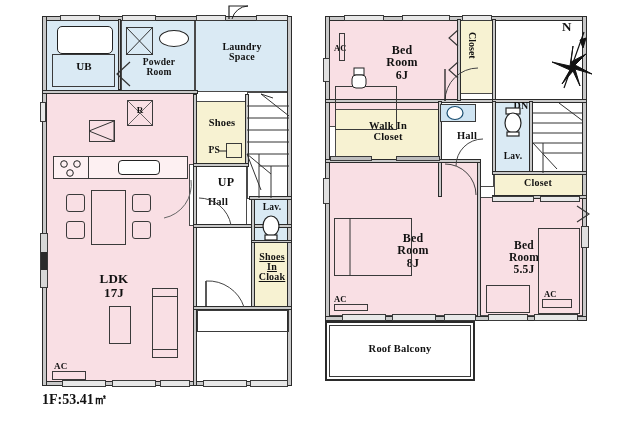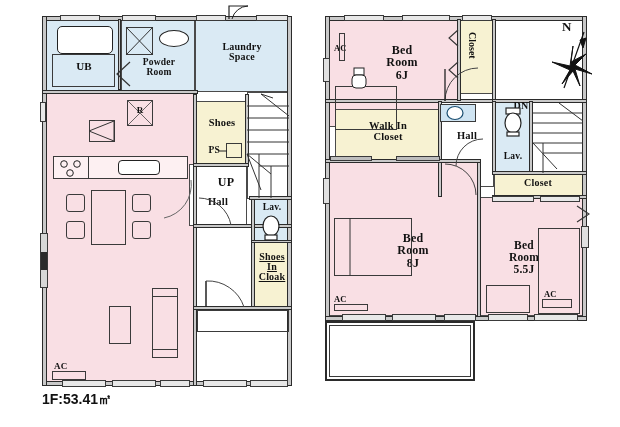--- a/index.html
+++ b/index.html
@@ -15,21 +15,21 @@
   .blue{background:#daeaf4;}
   .cream{background:#f7f2d2;}
   .white{background:#ffffff;}
   .lbl{position:absolute;text-align:center;line-height:1.02;
        font-family:"Liberation Serif",serif;color:#111;letter-spacing:.2px;
        white-space:pre-line;}
   .thin{position:absolute;border:1px solid #3a3a3a;box-sizing:border-box;background:transparent;}
   .fixture{position:absolute;border:1.4px solid #222;box-sizing:border-box;background:#fff;}
   .vtext{position:absolute;writing-mode:vertical-rl;text-orientation:mixed;
          font-family:"Liberation Serif",serif;}
-  .areatext{position:absolute;font-family:Liberation Sans, sans-serif;color:#111;}
+  .areatext{position:absolute;font-family:Liberation Serif, serif;color:#111;}
   .outer{position:absolute;border:2.5px solid #2b2b2b;box-sizing:border-box;background:transparent;}
   svg{position:absolute;overflow:visible;}
 </style>
 </head>
 <body>
 
 <div id="stage">
 
   <div class="abs" style="left:0;top:0;width:312px;height:427px;">
 
@@ -110,20 +110,22 @@
       <circle cx="17" cy="17" r="3.3" fill="none" stroke="#222" stroke-width="1"></circle>
     </svg>
     <div class="fixture" style="left:118px;top:160px;width:42px;height:15px;border-radius:4px;"></div>
 
     <div class="thin" style="left:91px;top:190px;width:35px;height:55px;"></div>
     <div class="thin" style="left:66px;top:194px;width:19px;height:18px;border-radius:3px;"></div>
     <div class="thin" style="left:66px;top:221px;width:19px;height:18px;border-radius:3px;"></div>
     <div class="thin" style="left:132px;top:194px;width:19px;height:18px;border-radius:3px;"></div>
     <div class="thin" style="left:132px;top:221px;width:19px;height:18px;border-radius:3px;"></div>
 
+    <div class="lbl" style="left:76px;top:272px;width:76px;font-size:13px;font-weight:bold;line-height:1.05;">LDK
+17J</div>
 
     <div class="thin" style="left:109px;top:306px;width:22px;height:38px;"></div>
     <div class="thin" style="left:152px;top:288px;width:26px;height:70px;"></div>
     <div class="thin" style="left:152px;top:288px;width:26px;height:9px;"></div>
     <div class="thin" style="left:152px;top:349px;width:26px;height:9px;"></div>
 
     <div class="lbl" style="left:54px;top:362px;width:26px;font-size:9px;font-weight:bold;text-align:left;">AC</div>
     <div class="thin" style="left:52px;top:371px;width:34px;height:9px;"></div>
 
     <div class="thin" style="left:40px;top:233px;width:8px;height:55px;background:#d7d7d7;"></div>
@@ -324,20 +326,21 @@
     </svg>
     <svg style="left:133px;top:164px;width:32px;height:32px;">
       <path d="M31,31 A31,31 0 0 0 0,0" fill="none" stroke="#444" stroke-width="1"></path>
     </svg>
     <svg style="left:265px;top:206px;width:14px;height:16px;">
       <path d="M0,0 L12,8 L0,16" fill="none" stroke="#333" stroke-width="1.1"></path>
     </svg>
 
     <div class="outer" style="left:13px;top:321px;width:150px;height:60px;border-width:2px;"></div>
     <div class="thin" style="left:17px;top:325px;width:142px;height:52px;"></div>
+    <div class="lbl" style="left:30px;top:344px;width:116px;font-size:10.5px;font-weight:bold;">Roof Balcony</div>
 
 
     <svg style="left:228px;top:18px;width:70px;height:78px;">
       <g stroke="#111" fill="#111">
         <line x1="44" y1="14" x2="24" y2="70" stroke-width="1.2"></line>
         <polygon points="40,22 46,20 43,30"></polygon>
         <polygon points="30,48 12,44 30,52 22,66 33,53 40,68 35,51 52,56 35,47 46,36 31,44 33,28"></polygon>
       </g>
       <text x="22" y="13" font-family="Liberation Serif, serif" font-size="13" font-weight="bold" fill="#111">N</text>
     </svg>

